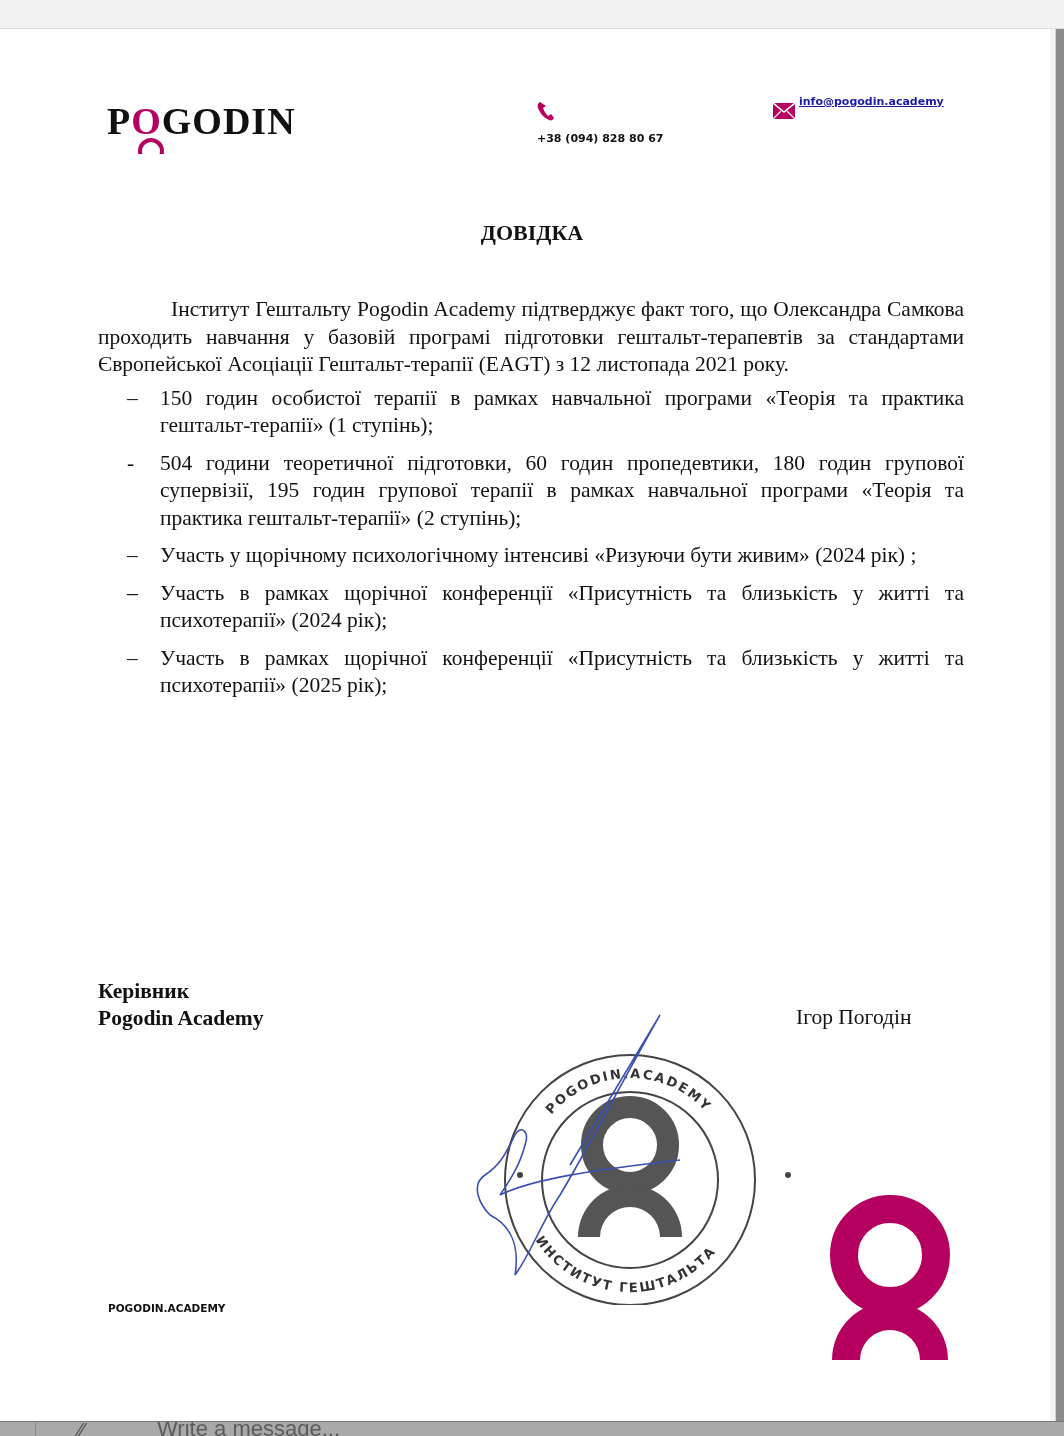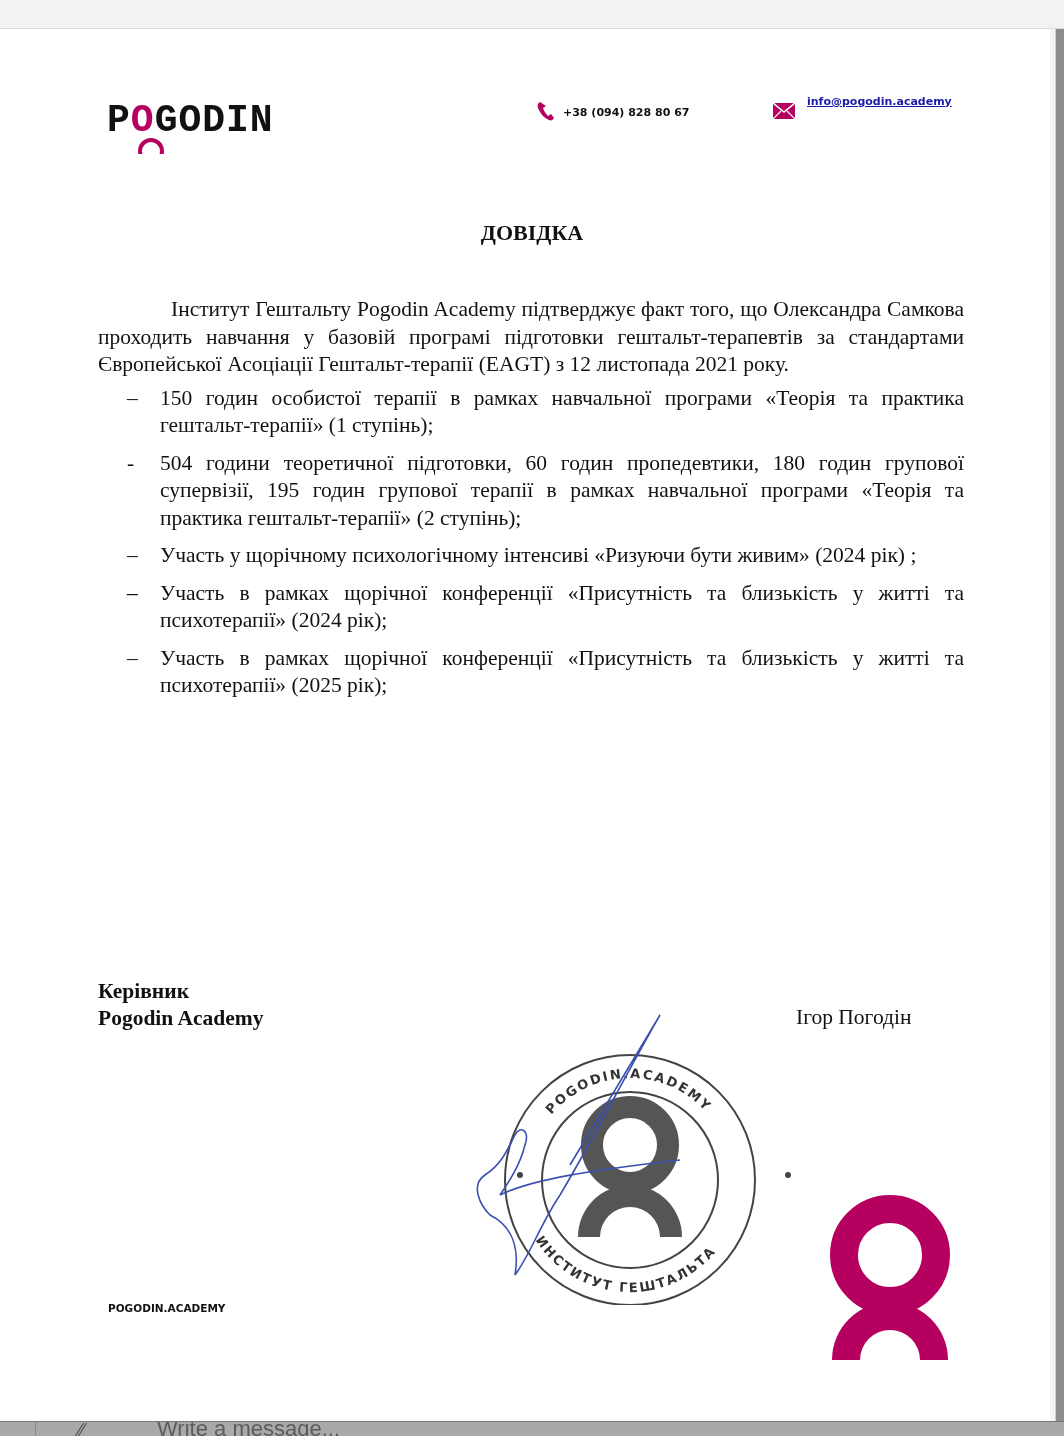--- a/index.html
+++ b/index.html
@@ -15,38 +15,38 @@
   .page {
     position:absolute; left:0; top:29px; width:1055px; height:1392px;
     background:#ffffff; border-right:1px solid #d0d0d0;
   }
   .page-edge {
     position:absolute; left:1050px; top:29px; width:5px; height:1392px;
     background:#f4f4f4;
   }
   .logo {
     position:absolute; left:107px; top:101px; height:48px;
-    font-family:Liberation Mono, monospace; font-weight:bold;
+    font-family:Liberation Serif, serif; font-weight:bold;
     font-size:38px; letter-spacing:1px; color:#111; line-height:40px;
   }
   .logo .o { color:#b5005f; position:relative; display:inline-block; }
   .logo-arc {
     position:absolute; left:138px; top:138px; width:26px; height:16px;
     overflow:hidden;
   }
   .logo-arc::before {
     content:""; position:absolute; left:0; top:0; width:18px; height:18px;
     border:4px solid #b5005f; border-radius:50%;
   }
   .contact-phone {
-    position:absolute; left:537px; top:101px; display:flex; align-items:center; gap:8px;
-    font-family:"DejaVu Sans", sans-serif; font-size:11px; font-weight:bold; color:#111;
+    position:absolute; left:537px; top:101px; display:flex; align-items:flex-start; gap:8px;
+    font-family:"DejaVu Sans", sans-serif; font-size:11px; font-weight:bold; color:#111;flex-direction:column;
   }
   .contact-email {
-    position:absolute; left:773px; top:95px; display:flex; align-items:flex-start; gap:12px;
+    position:absolute; left:773px; top:95px; display:flex; align-items:flex-start; gap:4px;
     font-family:"DejaVu Sans", sans-serif; font-size:11px; font-weight:bold;
   }
   .contact-email a { color:#1a1aa6; text-decoration:underline; }
   .title {
     position:absolute; left:0; width:1064px; top:220px; text-align:center;
     font-weight:bold; font-size:22px; color:#111;
   }
   .body-text {
     position:absolute; left:98px; width:866px; top:296px;
     font-size:21.5px; line-height:27.5px; color:#111; text-align:justify;

